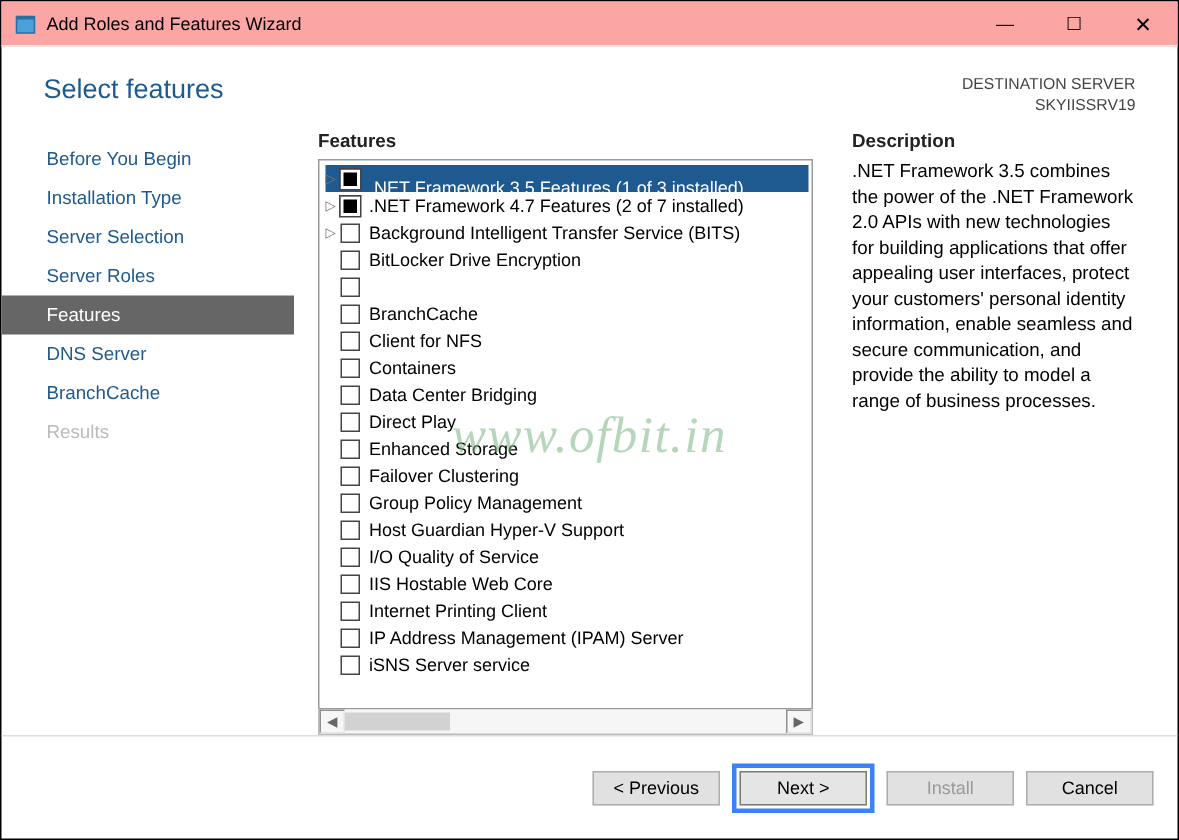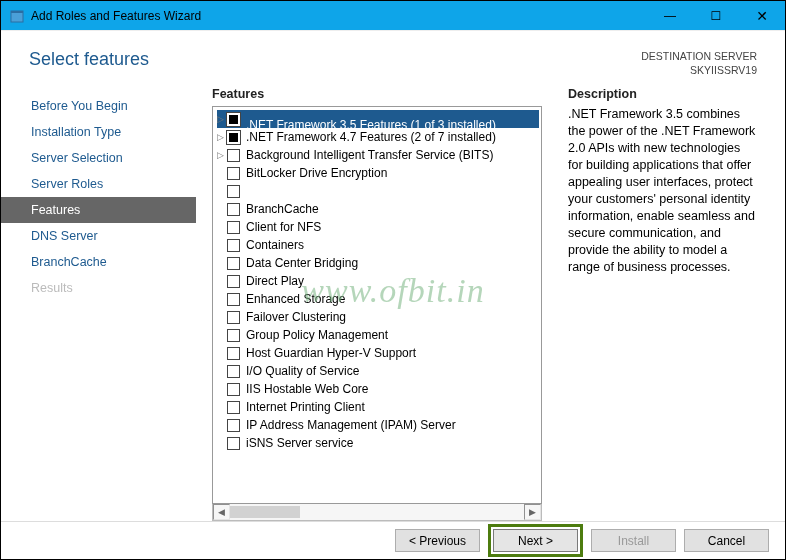--- a/index.html
+++ b/index.html
@@ -1,18 +1,18 @@
 <!DOCTYPE html>
 <html><head>
 <meta charset="utf-8">
 <style>
   * { box-sizing: border-box; }
   body { margin:0; padding:0; font-family:"Segoe UI",Tahoma,sans-serif; background:#f0f0f0; }
   .outer { width:786px; height:560px; border:1px solid #000; background:#fff; position:relative; display:flex; flex-direction:column; }
-  .titlebar { height:30px; background:#0ea5e9; border-bottom:1px solid #eee; display:flex; align-items:center; }
+  .titlebar { height:30px; background:#fca5a5; border-bottom:1px solid #eee; display:flex; align-items:center; }
   .titlebar .icon { width:16px; height:16px; margin:0 6px 0 8px; display:inline-block; }
   .title-text { font-size:12px; color:#000; flex:1; }
   .win-ctrls { display:flex; }
   .win-btn { width:46px; height:30px; display:flex; align-items:center; justify-content:center; font-size:12px; color:#000; cursor:default; }
   .win-btn.close { font-size:14px; }
   .header-row { display:flex; align-items:flex-start; padding:18px 28px 0 28px; }
   .page-title { font-size:18px; color:#1e5a8f; font-weight:400; flex:1; }
   .dest { text-align:right; font-size:10.5px; line-height:14px; color:#444;margin-left:12px; }
   .content { display:flex; flex:1; padding:10px 0 0 0; overflow:hidden; }
   .nav { width:195px; padding:6px 0 0 0; }
@@ -33,25 +33,25 @@
   .cb.filled { background:#000; border:2px solid #fff; outline:1px solid #444; }
   .feat-label { }
   .feat-row.selected { background:#1e5a8f; }
   .feat-row.selected .feat-label { color:#fff;margin-top:11px; }
   .scroll-h { height:17px; border:1px solid #bbb; border-top:none; background:#f6f6f6; position:relative; display:flex; align-items:stretch; }
   .sh-btn { width:17px; display:flex; align-items:center; justify-content:center; font-size:9px; color:#666; border:1px inset #e4e4e4; }
   .sh-track { flex:1; position:relative; }
   .sh-thumb { position:absolute; left:0; top:2px; bottom:2px; width:70px; background:#d2d2d2; border-radius:0; }
   .desc-text { font-size:12.5px; color:#000; line-height:17px; }
   .sep { height:1px; background:#ddd; margin:0 0 0 0; }
-  .footer { height:37px; display:flex; align-items:center; justify-content:flex-end; padding:0 16px 0 0; gap:8px; }
+  .footer { height:68px; display:flex; align-items:center; justify-content:flex-end; padding:0 16px 0 0; gap:8px; }
   .btn { width:85px; height:23px; font-size:12px; border:1px solid #adadad; background:#e1e1e1; color:#000; display:flex; align-items:center; justify-content:center; cursor:default; }
   .btn.disabled { color:#999; }
   .btn.next { background:#e5e5e5; border:1px solid #7a7a7a; }
-  .highlight { border:3px solid #4d7c0f; padding:2px; }
+  .highlight { border:3px solid #3b82f6; padding:2px; }
   .watermark { position:absolute; left:50%; top:52%; transform:translate(-50%,-50%); font-size:34px; font-style:italic; font-family:Liberation Serif, serif; color:rgba(120,180,130,0.55); letter-spacing:1px; pointer-events:none; }
 </style>
 </head>
 <body>
 
 <div class="outer">
 
   <div class="titlebar">
     <span class="icon">
       <svg width="16" height="16" viewBox="0 0 16 16">

